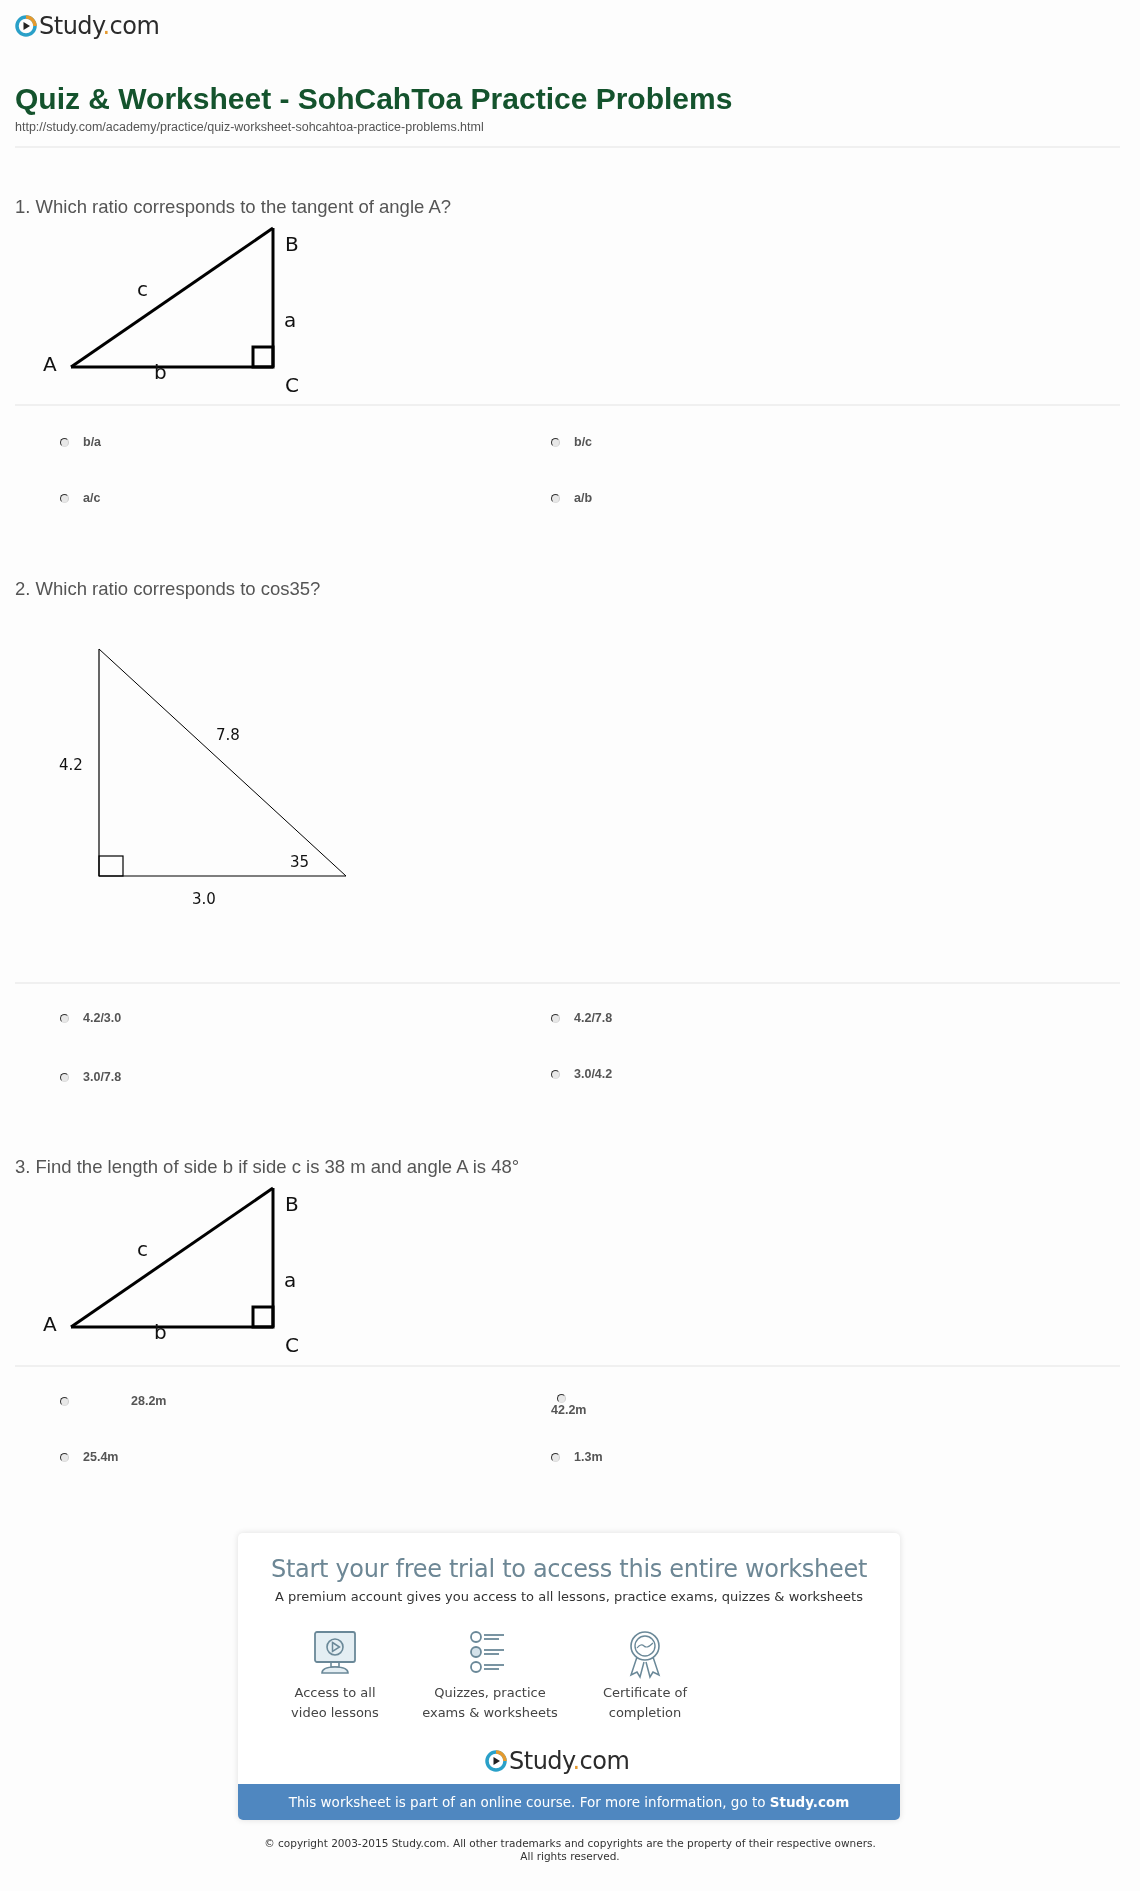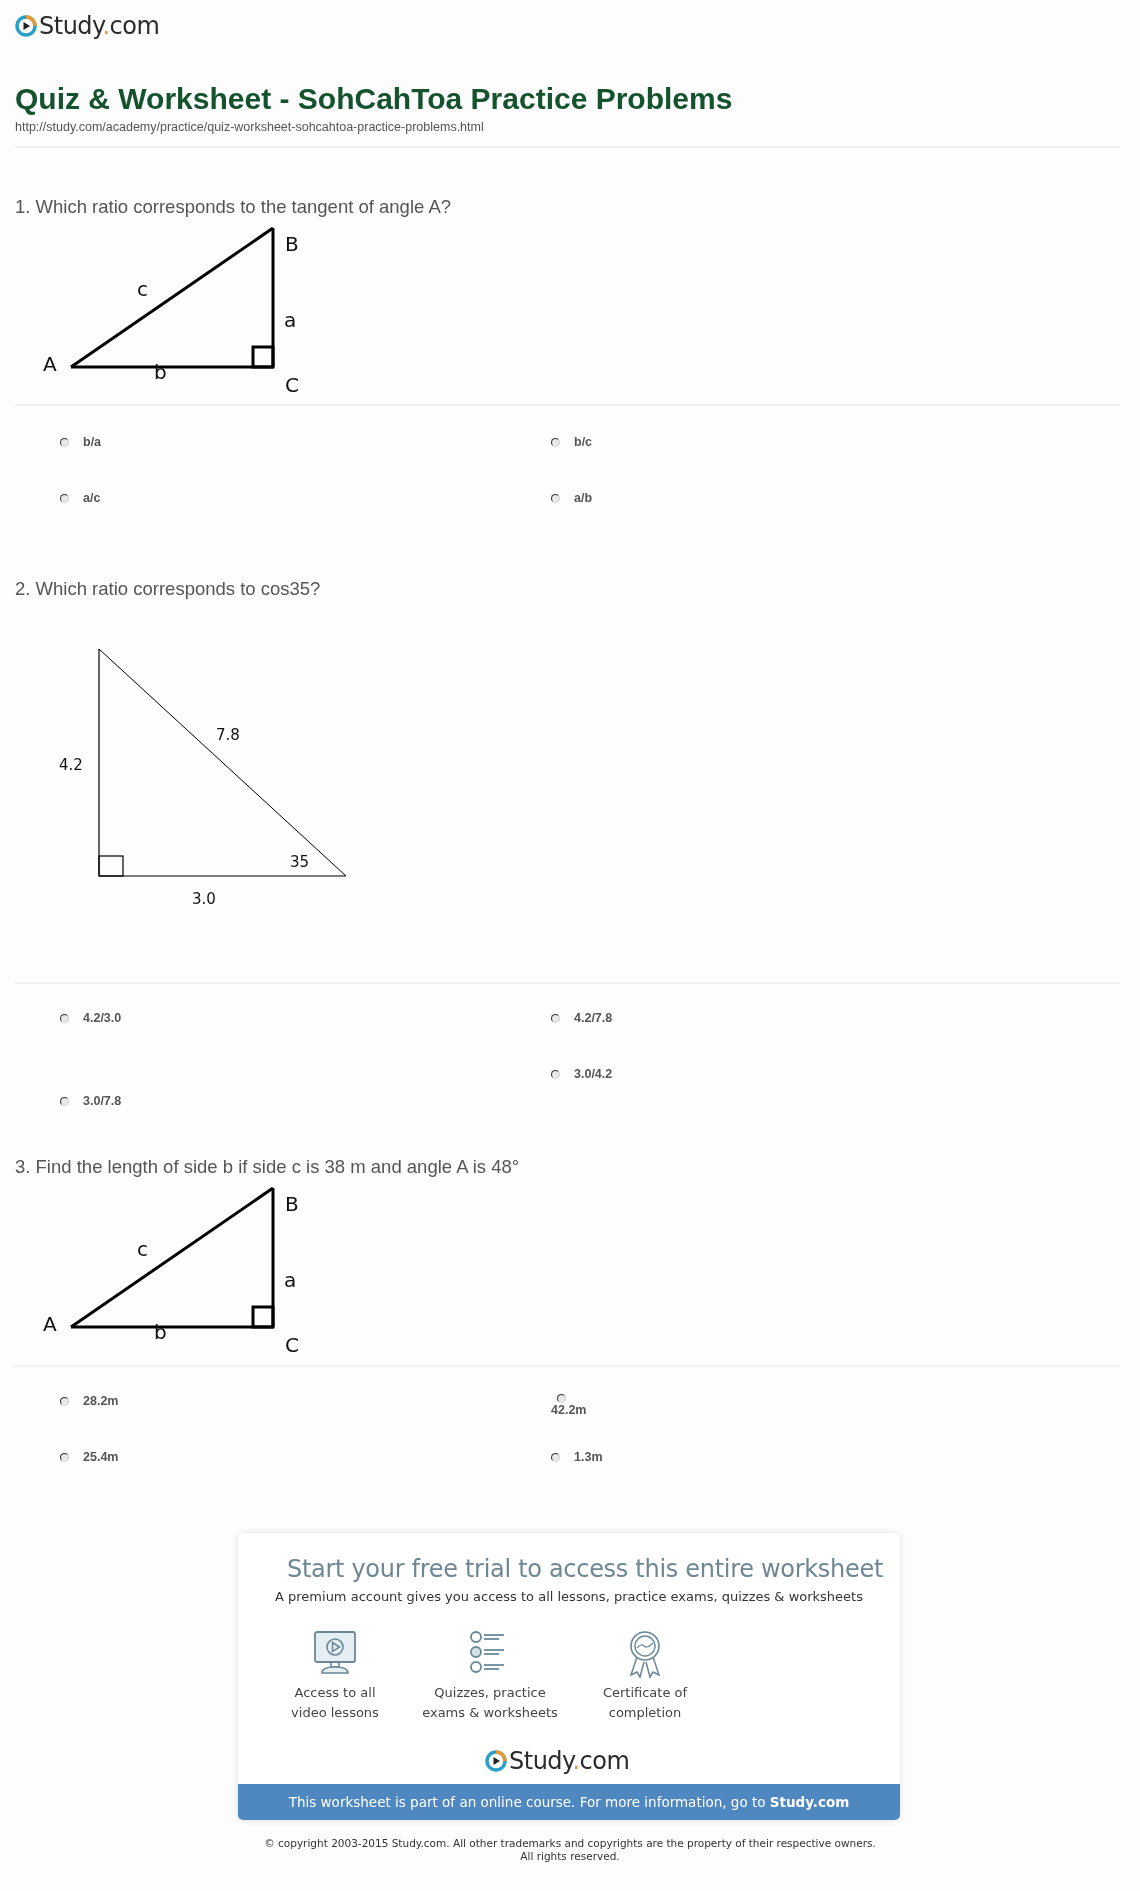--- a/index.html
+++ b/index.html
@@ -9,21 +9,21 @@
   .logo-text { font-family:"DejaVu Sans", sans-serif; color:#2b2b2b; letter-spacing:-0.5px; }
   .logo-dot { color:#e59a2f; }
   .page-title { left:15px; top:82px; font-size:30px; font-weight:bold; color:#14532d; white-space:nowrap; }
   .page-url { left:15px; top:120px; font-size:12.5px; color:#555; white-space:nowrap; }
   .sep { left:15px; width:1105px; height:2px; background:#f0f0f0; }
   .question { left:15px; font-size:18.5px; color:#555; white-space:nowrap; }
   .opt { display:flex; align-items:center; font-size:12.5px; font-weight:bold; color:#555; }
   .radio { width:9px; height:9px; border-radius:50%; border:1.5px solid #333; border-right-color:#ccc; border-bottom-color:#ddd; background:#e8e8e8; margin-right:14px; box-sizing:border-box; }
   .diagram-label { font-family:"DejaVu Sans", sans-serif; color:#111; }
   .card { left:238px; top:1533px; width:662px; height:287px; background:#fff; border-radius:5px; box-shadow:0 0 6px rgba(0,0,0,0.12); }
-  .card-title { left:16px; width:662px; top:22px; text-align:center; font-size:24px; color:#6d8795; font-family:"DejaVu Sans", sans-serif; font-weight:normal; letter-spacing:-0.3px; }
+  .card-title { left:0; width:662px; top:22px; text-align:center; font-size:24px; color:#6d8795; font-family:"DejaVu Sans", sans-serif; font-weight:normal; letter-spacing:-0.3px; }
   .card-sub { left:0; width:662px; top:56px; text-align:center; font-size:13px; color:#333; font-family:"DejaVu Sans", sans-serif; }
   .feature { width:150px; text-align:center; }
   .feature-label { font-size:13px; line-height:20px; color:#444; font-family:"DejaVu Sans", sans-serif; }
   .card-bar { left:0; top:251px; width:662px; height:36px; background:#4f87c0; border-radius:0 0 5px 5px; color:#fff; font-size:13.5px; text-align:center; line-height:36px; font-family:"DejaVu Sans", sans-serif; }
   .card-bar b { font-weight:bold; }
   .copyright { left:0; width:1140px; top:1837px; text-align:center; font-size:10.5px; line-height:13px; color:#333; font-family:"DejaVu Sans", sans-serif; }
 </style>
 </head>
 <body>
 
@@ -86,21 +86,21 @@
 <div class="abs sep" style="top:982px;"></div>
 
 <div class="abs opt" style="left:60px;top:1011px;">
     <span class="radio"></span>
     <span>4.2/3.0</span>
   </div>
 <div class="abs opt" style="left:551px;top:1011px;">
     <span class="radio"></span>
     <span>4.2/7.8</span>
   </div>
-<div class="abs opt" style="left:60px;top:1094px;">
+<div class="abs opt" style="left:60px;top:1070px;">
     <span class="radio"></span>
     <span>3.0/7.8</span>
   </div>
 <div class="abs opt" style="left:551px;top:1067px;">
     <span class="radio"></span>
     <span>3.0/4.2</span>
   </div>
 
 <div class="abs question" style="top:1156px;">3. Find the length of side b if side c is 38 m and angle A is 48°</div>
 <svg class="abs" style="left:0;top:1180px;" width="340" height="180">
@@ -110,21 +110,21 @@
   <rect x="253" y="127" width="20" height="20" fill="none" stroke="#000" stroke-width="3"></rect>
 </svg>
 <span class="abs diagram-label" style="left:43px;top:1312px;font-size:20px;">A</span>
 <span class="abs diagram-label" style="left:285px;top:1192px;font-size:20px;">B</span>
 <span class="abs diagram-label" style="left:285px;top:1333px;font-size:20px;">C</span>
 <span class="abs diagram-label" style="left:284px;top:1268px;font-size:20px;">a</span>
 <span class="abs diagram-label" style="left:154px;top:1320px;font-size:20px;">b</span>
 <span class="abs diagram-label" style="left:137px;top:1237px;font-size:20px;">c</span>
 <div class="abs sep" style="top:1365px;"></div>
 
-<div class="abs opt" style="left:60px;top:1394px;">
+<div class="abs opt" style="left:60px;top:1394px;gap:48px;">
     <span class="radio"></span>
     <span>28.2m</span>
   </div>
 <div class="abs opt" style="left:551px;top:1394px;flex-direction:column;">
     <span class="radio"></span>
     <span>42.2m</span>
   </div>
 <div class="abs opt" style="left:60px;top:1450px;">
     <span class="radio"></span>
     <span>25.4m</span>

